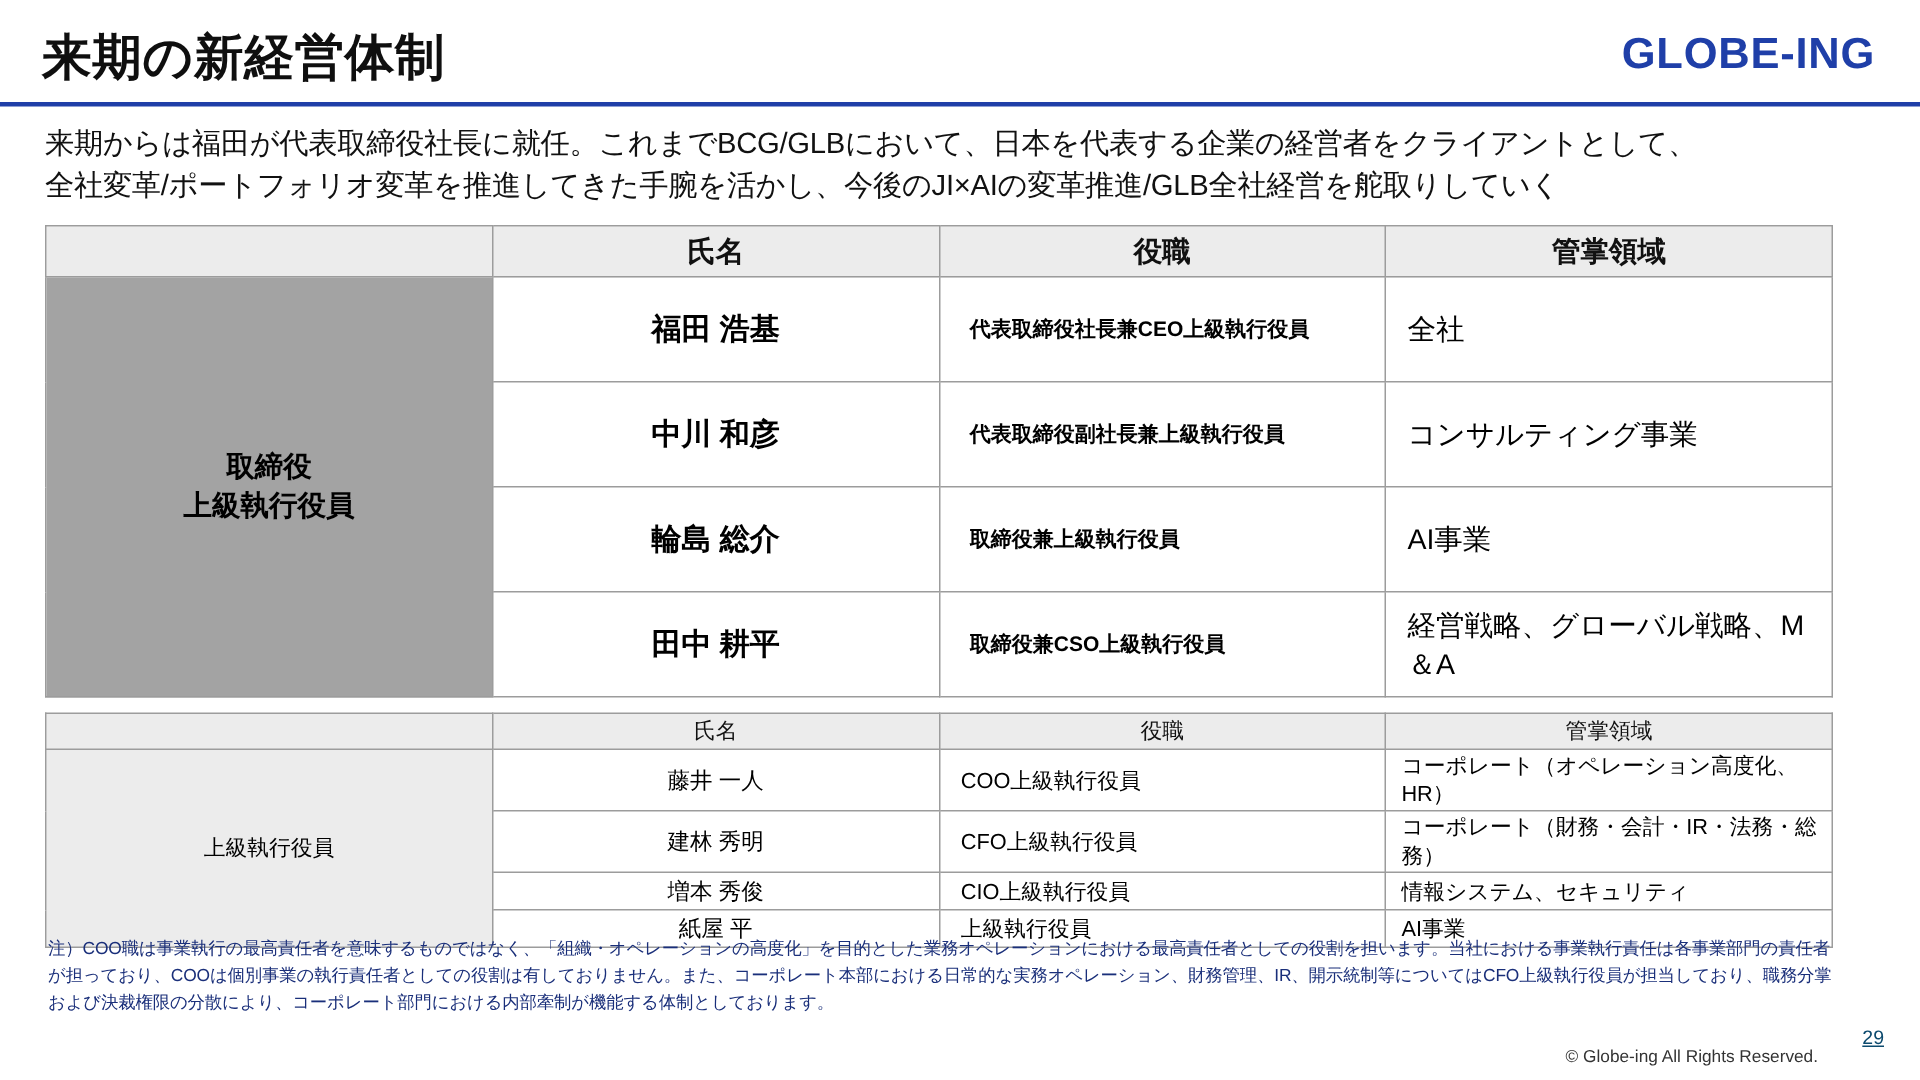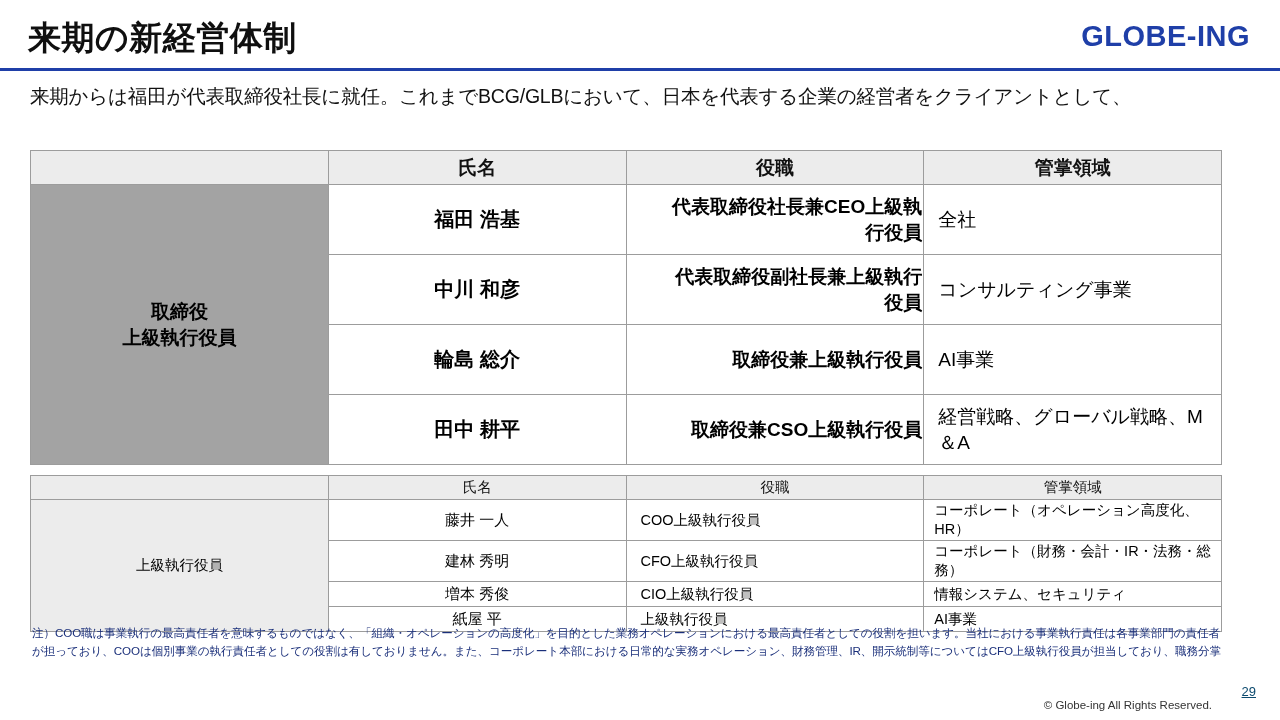--- a/index.html
+++ b/index.html
@@ -101,24 +101,23 @@
   .t1-name {
     width: 188px;
     text-align: center;
     font-size: 20px;
     font-weight: bold;
     height: 70px;
     margin-left: 24px;
   }
   .t1-role {
     width: 412px;
-    padding-left: 30px;
-    font-size: 19px;
-    font-weight: bold;
-    text-align: right;
+    padding-left: 20px;
+    font-size: 14px;
+    font-weight: bold;
   }
   .t1-area {
     padding-left: 14px;
     font-size: 19px;
     font-weight: normal;
     margin-top: 36px;
   }
   
   .table2 {
     position: absolute;
@@ -195,20 +194,21 @@
 <div class="slide">
 
   <div class="header">
     <div class="slide-title">来期の新経営体制</div>
     <div class="logo">GLOBE-ING</div>
   </div>
   <div class="header-rule"></div>
 
   <div class="lead">
     <div>来期からは福田が代表取締役社長に就任。これまでBCG/GLBにおいて、日本を代表する企業の経営者をクライアントとして、</div>
+    <div>全社変革/ポートフォリオ変革を推進してきた手腕を活かし、今後のJI×AIの変革推進/GLB全社経営を舵取りしていく</div>
   </div>
 
   <table class="table1">
     <thead>
       <tr>
         <th></th>
         <th>氏名</th>
         <th>役職</th>
         <th>管掌領域</th>
       </tr>
@@ -271,18 +271,19 @@
         <td class="t2-name">紙屋 平</td>
         <td class="t2-role">上級執行役員</td>
         <td class="t2-area">AI事業</td>
       </tr>
     </tbody>
   </table>
 
   <div class="footnote">
     <div>注）COO職は事業執行の最高責任者を意味するものではなく、「組織・オペレーションの高度化」を目的とした業務オペレーションにおける最高責任者としての役割を担います。当社における事業執行責任は各事業部門の責任者</div>
     <div>が担っており、COOは個別事業の執行責任者としての役割は有しておりません。また、コーポレート本部における日常的な実務オペレーション、財務管理、IR、開示統制等についてはCFO上級執行役員が担当しており、職務分掌</div>
+    <div>および決裁権限の分散により、コーポレート部門における内部牽制が機能する体制としております。</div>
   </div>
 
   <div class="copyright">© Globe-ing All Rights Reserved.</div>
   <div class="page-number">29</div>
 
 </div>
 
 </body></html>

